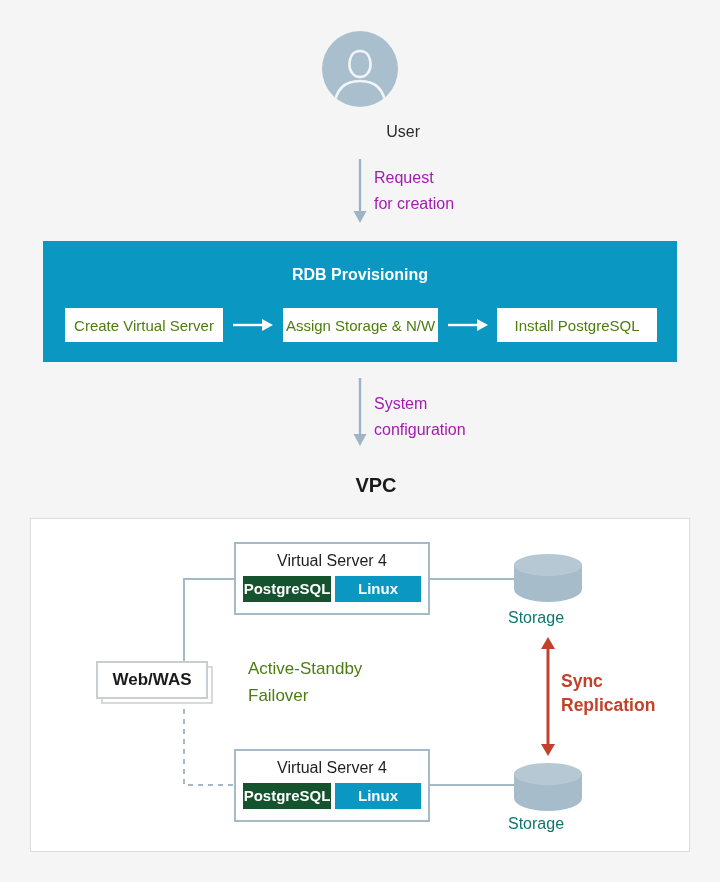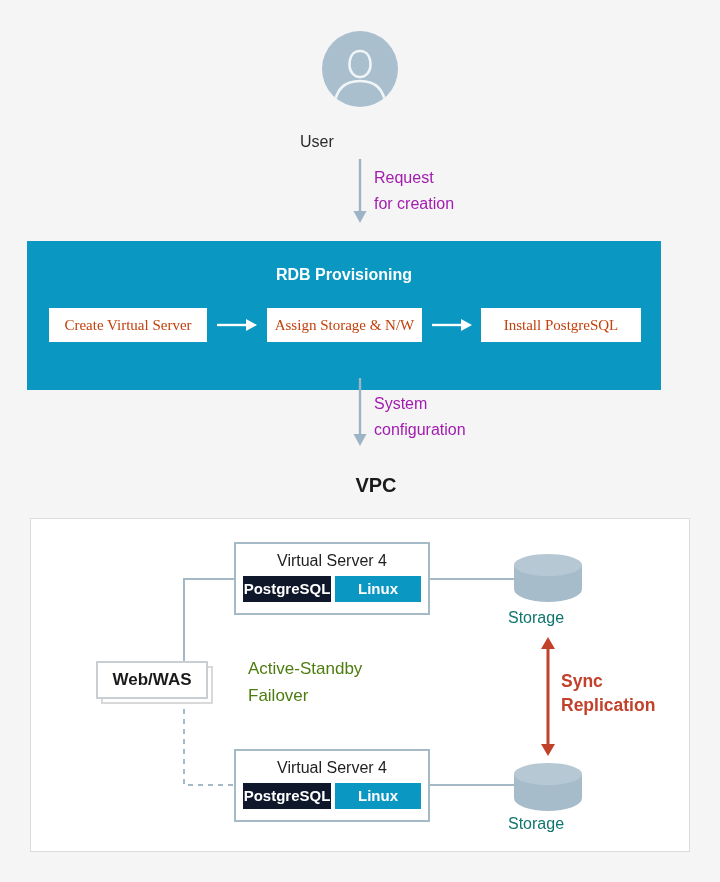--- a/index.html
+++ b/index.html
@@ -4,53 +4,53 @@
 <style>
   * { margin:0; padding:0; box-sizing:border-box; }
   html,body { width:720px; }
   body { font-family:"Liberation Sans", sans-serif; background:#f5f5f6; color:#1f1f1f; }
   .page { position:relative; width:720px; height:882px; background:#f5f5f6; overflow:hidden; }
 
   .abs { position:absolute; }
 
   
   .avatar { left:322px; top:31px; width:76px; height:76px; }
-  .user-label { left:300px; top:133px; width:120px; text-align:left; font-size:16px; color:#2b2b2b; }
+  .user-label { left:300px; top:123px; width:120px; text-align:right; font-size:16px; color:#2b2b2b; }
 
   
   .flow-arrow1 { left:353px; top:159px; }
   .flow-arrow2 { left:353px; top:378px; }
   .flow-label { font-size:16px; line-height:26px; color:#a21caf; }
   .flow-label1 { left:374px; top:165px; }
   .flow-label2 { left:374px; top:391px; }
 
   
-  .rdb { left:27px; top:241px; width:634px; height:149px; background:#0a97c2; }
+  .rdb { left:43px; top:241px; width:634px; height:121px; background:#0a97c2; }
   .rdb-title { position:absolute; top:25px; left:0; right:0; text-align:center; color:#ffffff; font-weight:bold; font-size:16px; }
-  .step { position:absolute; top:67px; height:34px; background:#ffffff; color:#c2410c; font-size:15px; display:flex; align-items:center; justify-content:center; white-space:nowrap;font-family:Liberation Serif, serif; }
+  .step { position:absolute; top:67px; height:34px; background:#ffffff; color:#4d7c0f; font-size:15px; display:flex; align-items:center; justify-content:center; white-space:nowrap; }
   .step1 { left:22px;  width:158px; }
   .step2 { left:240px; width:155px; }
   .step3 { left:454px; width:160px; }
   .step-arrow { position:absolute; top:77px; }
   .step-arrow1 { left:190px; }
   .step-arrow2 { left:405px; }
 
   .vpc-title { left:0; right:0; top:474px; text-align:center; font-size:20px; font-weight:bold; color:#1a1a1a;padding-left:32px; }
 
   
   .panel { left:30px; top:518px; width:660px; height:334px; background:#ffffff; border:1px solid #dcdcdc; }
   .panel .wires { position:absolute; left:0; top:0; }
 
   .server { position:absolute; left:203px; width:196px; height:73px; background:#fff; border:2px solid #a4bac7; }
   .server1 { top:23px; }
   .server2 { top:230px; }
   .server-name { margin-top:8px; text-align:center; font-size:16px; color:#1f1f1f; }
   .badges { display:flex; justify-content:center; gap:4px; margin-top:6px; }
   .badge { height:26px; line-height:26px; text-align:center; color:#fff; font-weight:bold; font-size:15px; }
-  .badge-pg { width:88px; background:#0f172a; }
+  .badge-pg { width:88px; background:#14532d; }
   .badge-linux { width:86px; background:#0a97c2; }
 
   .cyl { position:absolute; left:483px; width:68px; height:48px; }
   .cyl1 { top:35px; } .cyl2 { top:244px; }
   .cyl .cyl-body { position:absolute; left:0; top:11px; width:68px; height:37px; background:#a6bcca; border-radius:0 0 34px 34px / 0 0 13px 13px; }
   .cyl .cyl-top { position:absolute; left:0; top:0; width:68px; height:22px; background:#b6c8d3; border-radius:50%; }
   .storage-label { position:absolute; left:477px; width:80px; text-align:left; font-size:16px; color:#0f766e; }
   .storage-label1 { top:90px; } .storage-label2 { top:296px; }
 
   .webwas-echo { position:absolute; left:70px; top:147px; width:112px; height:38px; background:#fff; border:2px solid #d9d9d9; }

